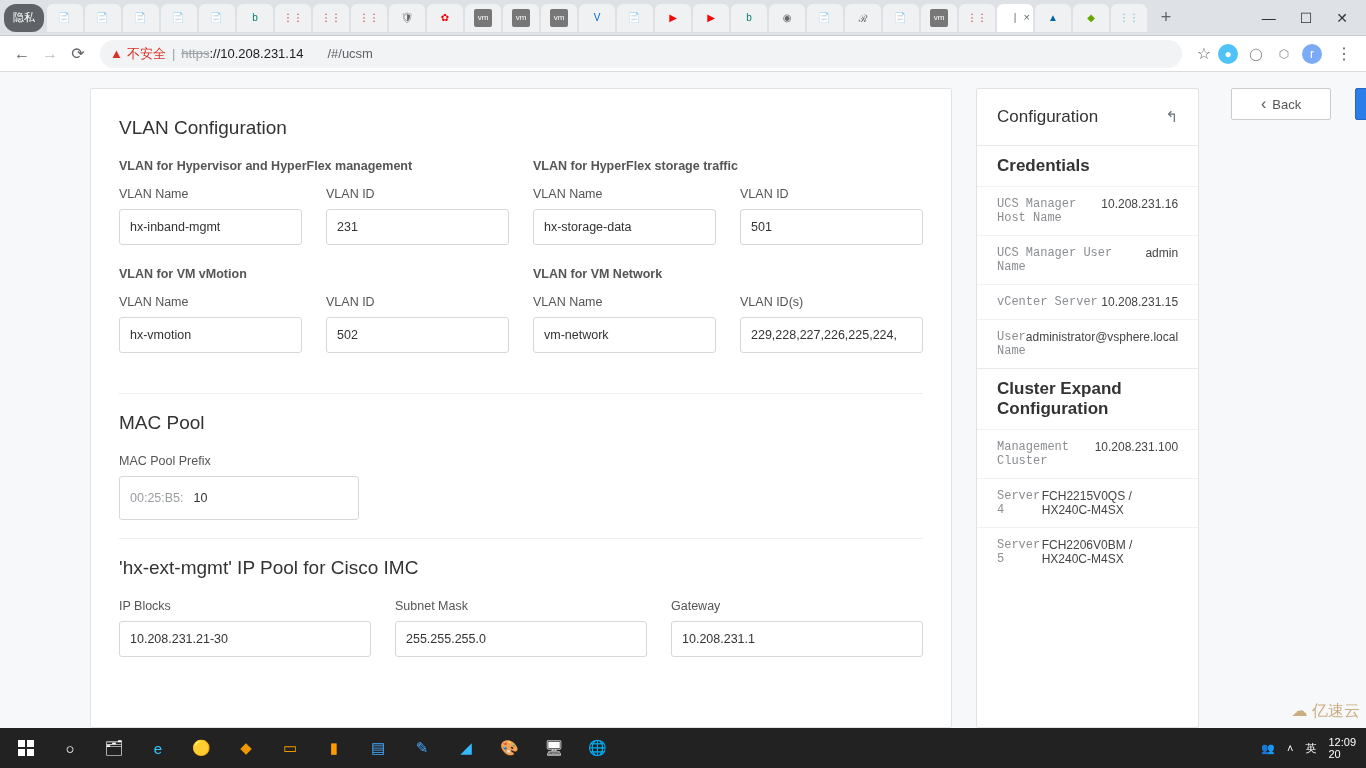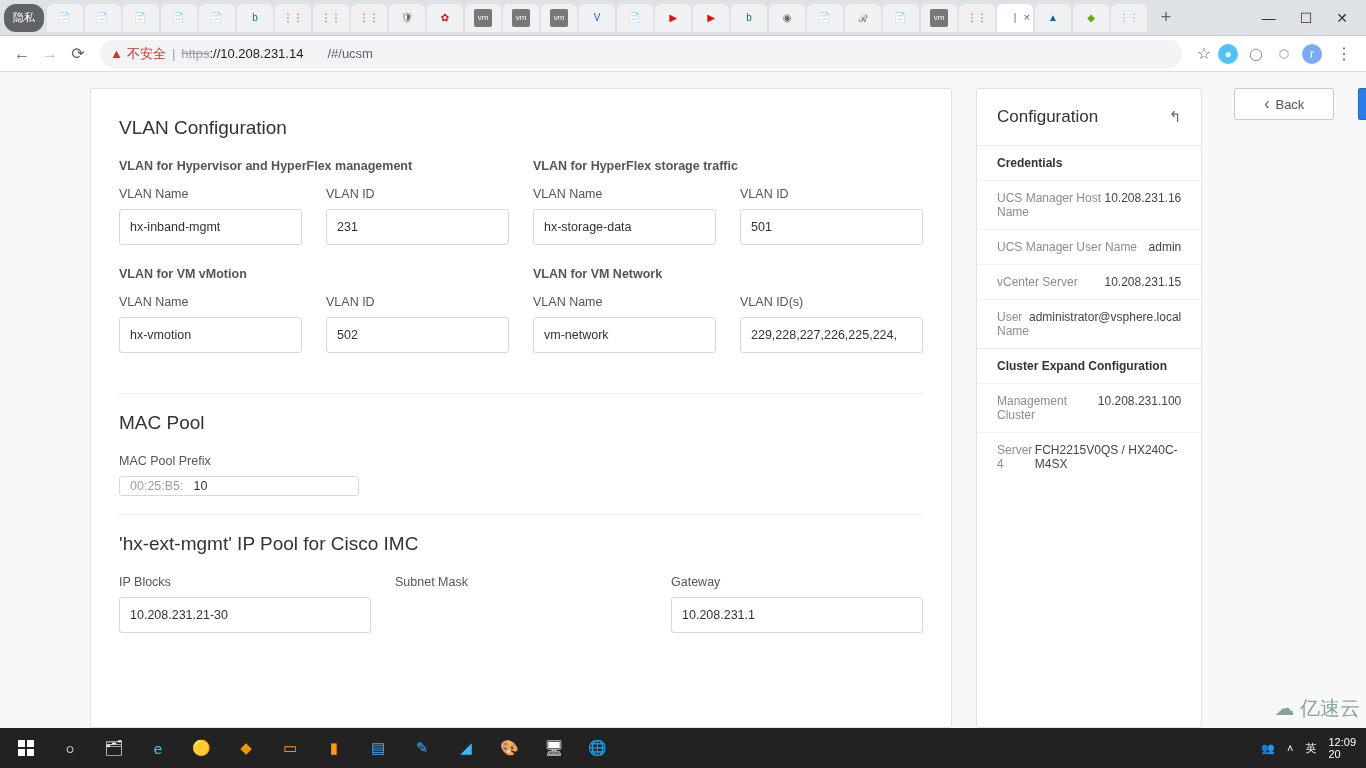--- a/index.html
+++ b/index.html
@@ -34,47 +34,47 @@
 .main>div { padding:0 28px;}
 .h2 { font-size:19px; color:#333; font-weight:400; margin-bottom:20px;}
 .row { display:flex; gap:24px;}
 .col { flex:1;}
 .sub { font-size:12.5px; color:#555; font-weight:600; margin-bottom:14px;}
 .pair { display:flex; gap:24px; margin-bottom:22px;}
 .pair .fld { flex:1;}
 .fld label { font-size:12.5px; color:#555; display:block; margin-bottom:8px;}
 .fld input { width:100%; height:36px; border:1px solid #d6d9dc; border-radius:3px; padding:0 10px; font-size:12.5px; color:#333;}
 .hr { border-top:1px solid #eceef0; margin:18px 28px;}
-.macbox { display:flex; align-items:center; width:240px; height:20px; border:1px solid #d6d9dc; border-radius:3px; padding:0 10px;}
+.macbox { display:flex; align-items:center; width:240px; height:44px; border:1px solid #d6d9dc; border-radius:3px; padding:0 10px;}
 .macbox .pre { color:#9a9da0; font-size:12.5px;}
 .macbox input { border:none; flex:1; font-size:12.5px; background:transparent; outline:none;}
 .tri { display:flex; gap:24px;}
 .tri .fld { flex:1;}
 
 
 .side { width:300px; display:flex; flex-direction:row; gap:20px;}
 .panel { background:#fff; border:1px solid #e0e2e5; border-radius:2px;}
 .phd { padding:18px 20px; display:flex; align-items:center; justify-content:space-between;}
 .phd .t { font-size:17px; color:#333;}
 .phd .arr { color:#6a7078; font-size:15px; cursor:pointer;}
-.sec { padding:10px 20px; font-size:12px; color:#333; font-weight:600; border-top:1px solid #e8eaec;}
+.sec { padding:10px 20px; font-size:17px; color:#333; font-weight:600; border-top:1px solid #e8eaec;}
 .kv { padding:10px 20px; display:flex; justify-content:space-between; font-size:12px; border-top:1px solid #f1f2f4;}
-.kv .k { color:#8a8d91;}
+.kv .k { color:#8a8d91;font-family:Liberation Mono, monospace;}
 .kv .v { color:#444; }
 .btnrow { display:flex; justify-content:space-between; gap:24px;margin-left:12px;}
 .btn { height:32px; border-radius:2px; font-size:13px; display:flex; align-items:center; justify-content:center; cursor:pointer; padding:0 18px;}
 .btn.back { background:#fff; border:1px solid #ccc; color:#555; flex:0 0 100px;}
 .btn.back::before { content:"‹"; margin-right:6px; font-size:16px;}
 .btn.primary { background:#2b7de9; color:#fff; border:1px solid #2468c4; flex:1;}
 
 
 .taskbar { position:absolute; bottom:0; left:0; right:0; height:40px; background:#222; display:flex; align-items:center; padding:0 4px;}
 .taskbar .tb { width:44px; height:40px; display:flex; align-items:center; justify-content:center; color:#fff; font-size:15px;}
 .taskbar .tray { margin-left:auto; display:flex; align-items:center; gap:12px; padding-right:6px; color:#fff; font-size:11px;}
-.watermark { position:absolute; right:6px; bottom:46px; font-size:20px; color:#14532d; opacity:.5;}
+.watermark { position:absolute; right:6px; bottom:46px; font-size:16px; color:#a16207; opacity:.5;}
 svg { display:block;}
 </style>
 </head>
 <body>
 
 <div class="tabbar">
   <div class="incognito">隐私</div>
   <div class="tab">
       <div class="fav">📄</div>
     </div>
@@ -241,21 +241,21 @@
           <span class="pre">00:25:B5:</span>
           <input value="10" style="">
         </div>
       </div>
     </div>
     <div class="hr"></div>
     <div>
       <div class="h2">'hx-ext-mgmt' IP Pool for Cisco IMC</div>
       <div class="tri">
         <div class="fld"><label>IP Blocks</label><input value="10.208.231.21-30" style=""></div>
-        <div class="fld"><label>Subnet Mask</label></div>
+        <div class="fld"><label>Subnet Mask</label><input value="255.255.255.0" style=""></div>
         <div class="fld"><label>Gateway</label><input value="10.208.231.1" style=""></div>
       </div>
     </div>
   </div>
 
   <div class="side">
     <div class="panel">
       <div class="phd">
         <span class="t">Configuration</span>
         <span class="arr">↰</span>
@@ -278,20 +278,24 @@
           <span class="v">administrator@vsphere.local</span>
         </div>
       <div class="sec">Cluster Expand Configuration</div>
       <div class="kv">
           <span class="k">Management Cluster</span>
           <span class="v">10.208.231.100</span>
         </div>
       <div class="kv">
           <span class="k">Server 4</span>
           <span class="v">FCH2215V0QS / HX240C-M4SX</span>
+        </div>
+      <div class="kv">
+          <span class="k">Server 5</span>
+          <span class="v">FCH2206V0BM / HX240C-M4SX</span>
         </div>
     </div>
     <div class="btnrow">
       <div class="btn back">Back</div>
       <div class="btn primary">Continue</div>
     </div>
   </div>
 </div>
 
 <div class="watermark">☁ <span>亿速云</span></div>

